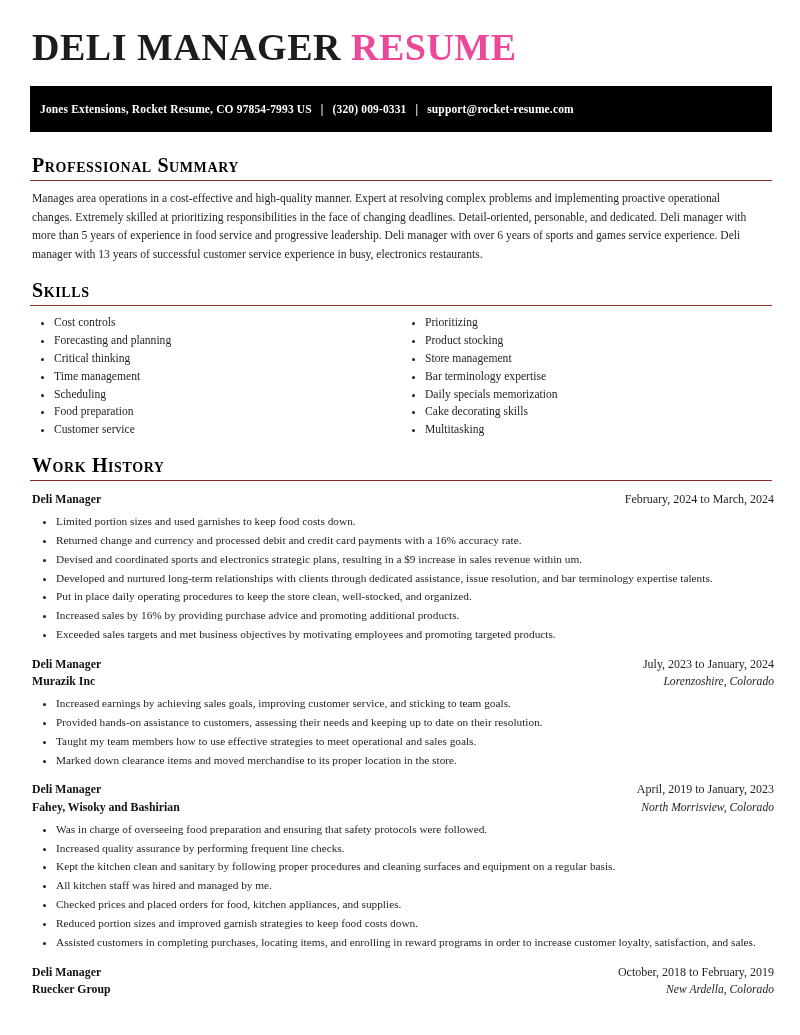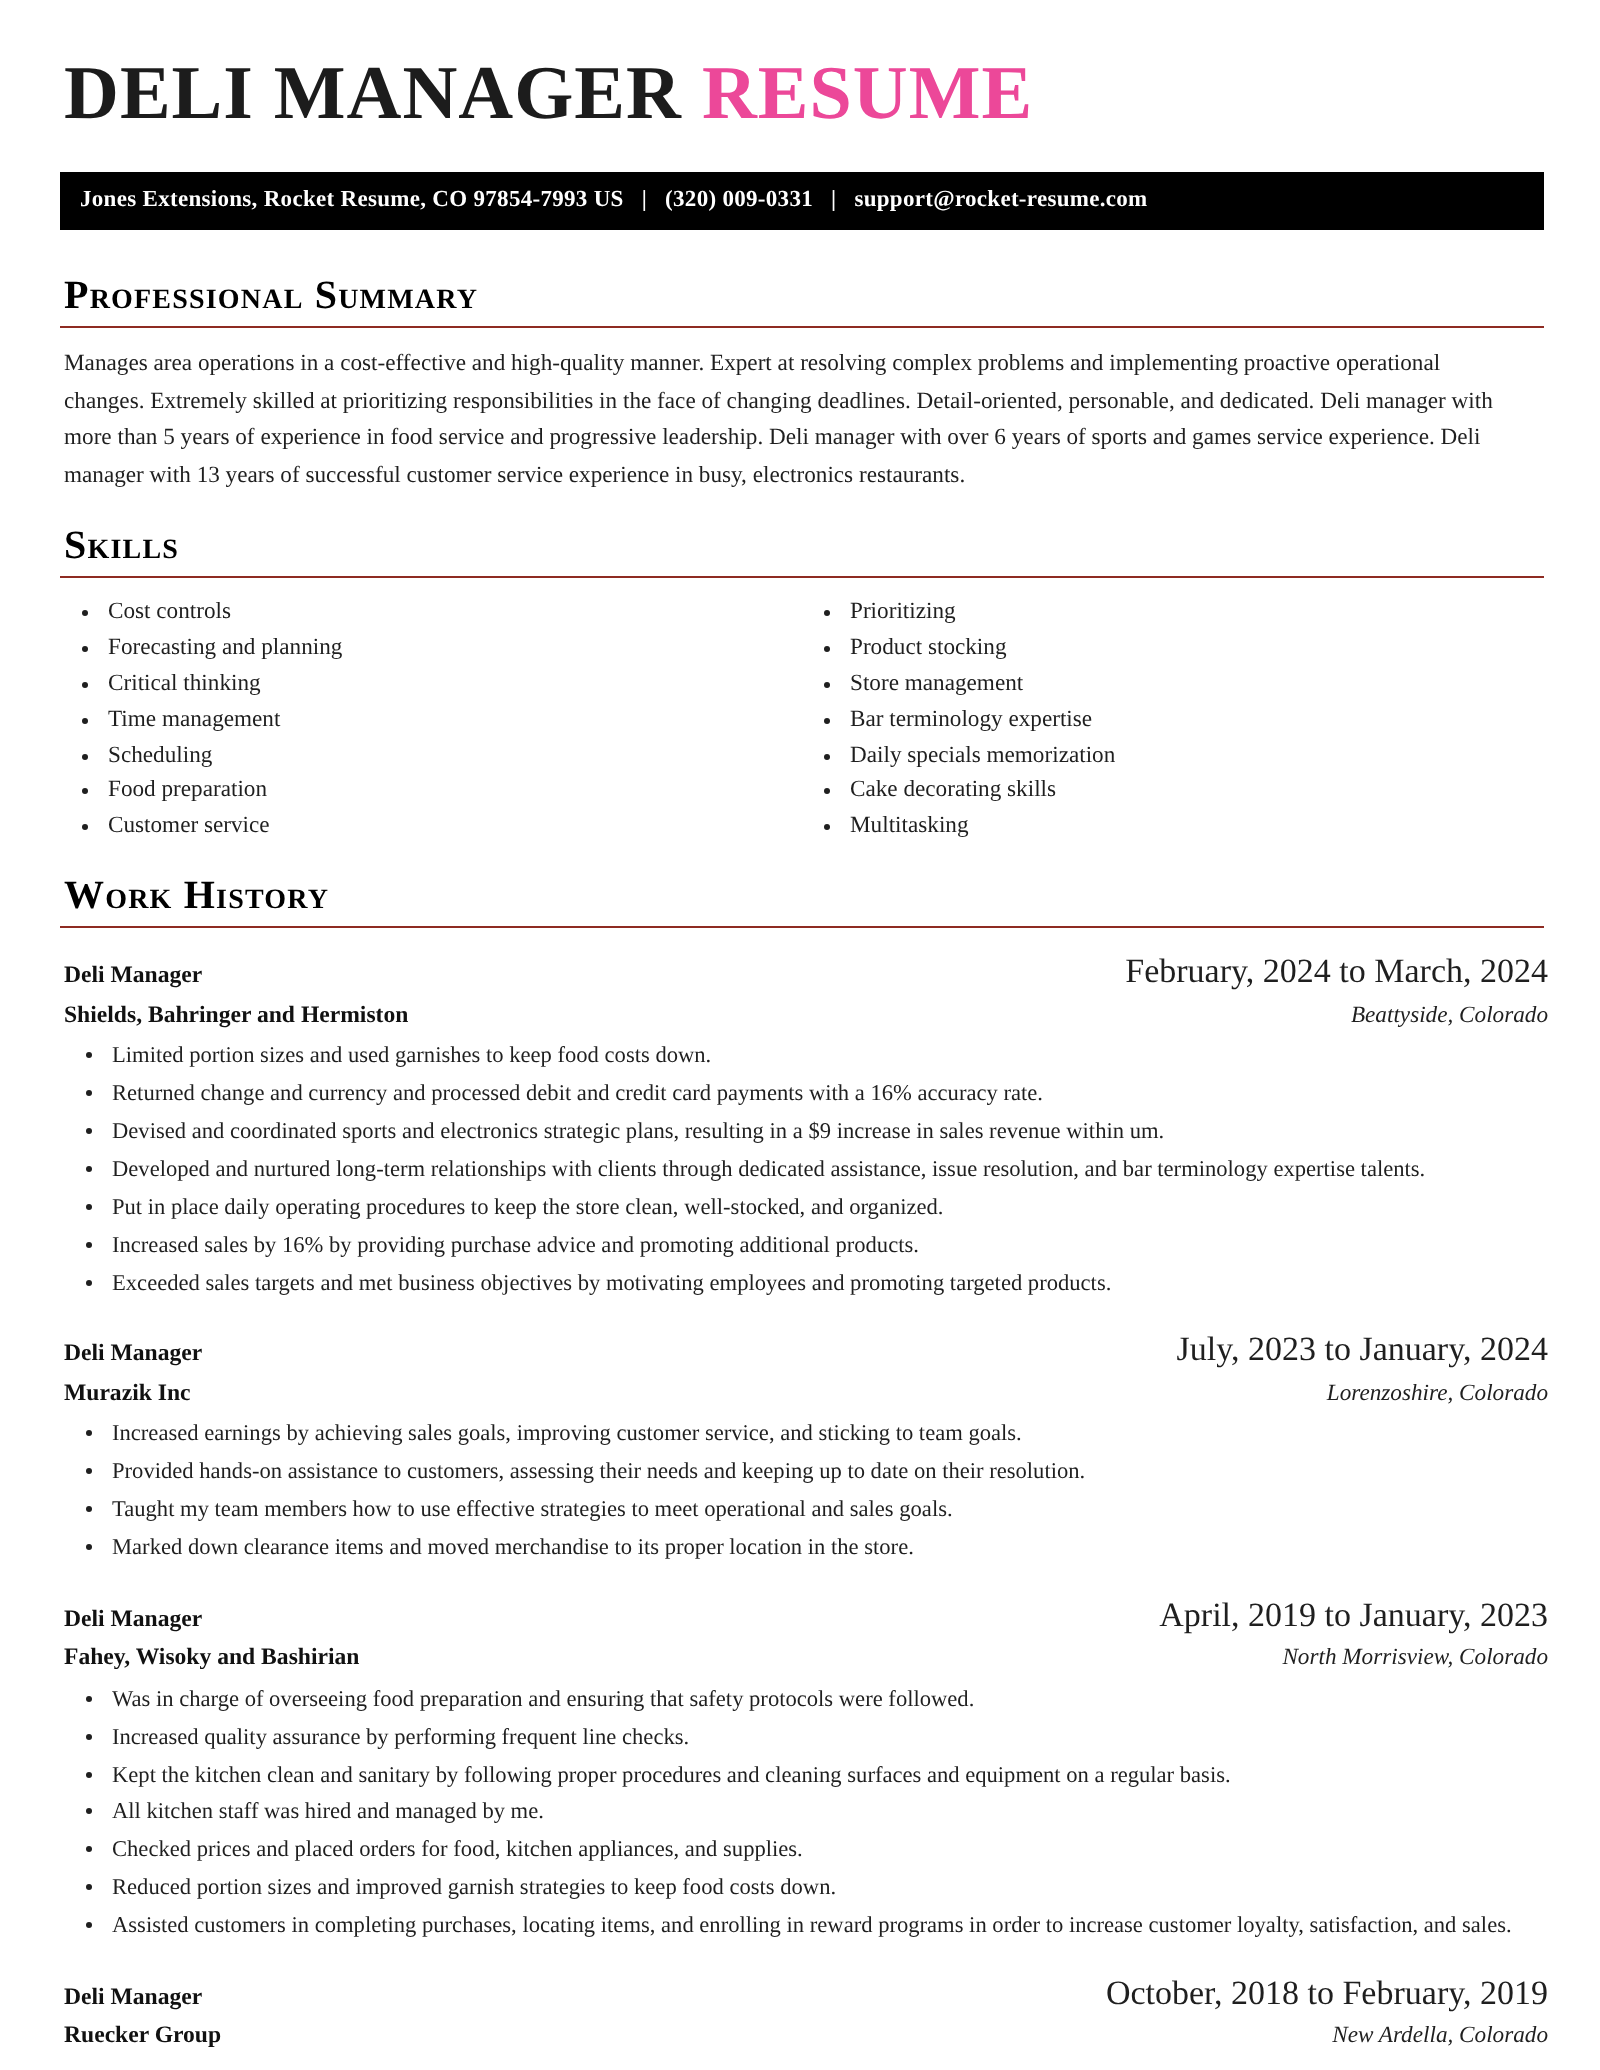--- a/index.html
+++ b/index.html
@@ -31,21 +31,21 @@
     line-height: 1.05;
     margin: 4px 0 18px 2px;
     white-space: nowrap;
   }
   .resume-title .t-dark { color: #1c1c1c; }
   .resume-title .t-accent { color: #ec4899; }
 
   .contact-bar {
     background: #000000;
     color: #ffffff;
-    height: 29px;
+    height: 46px;
     width: 742px;
     display: flex;
     align-items: center;
     padding: 0 0 0 10px;
     box-sizing: border-box;
     margin-bottom: 22px;
   }
   .contact-bar .c-text {
     font-size: 11.5px;
     font-weight: bold;
@@ -123,21 +123,21 @@
     color: #111111;
     line-height: 1.5;
   }
   .job-company {
     font-size: 11.8px;
     font-weight: bold;
     color: #111111;
     line-height: 1.5;
   }
   .job-dates {
-    font-size: 17px;
+    font-size: 12px;
     color: #1f1f1f;
     text-align: right;
     line-height: 1.5;
   }
   .job-location {
     font-size: 11.6px;
     font-style: italic;
     color: #1f1f1f;
     text-align: right;
     line-height: 1.5;
@@ -209,24 +209,20 @@
 
   <div class="section">
     <div class="section-head">Work History</div>
     <div class="rule"></div>
     <div id="jobs-container">
         <div class="job">
           <div class="job-row">
             <div class="job-title">Deli Manager</div>
             <div class="job-dates">February, 2024 to March, 2024</div>
           </div>
-          <div class="job-row">
-            <div class="job-company">Shields, Bahringer and Hermiston</div>
-            <div class="job-location">Beattyside, Colorado</div>
-          </div>
           <ul class="job-bullets">
             <li>Limited portion sizes and used garnishes to keep food costs down.</li>
             <li>Returned change and currency and processed debit and credit card payments with a 16% accuracy rate.</li>
             <li>Devised and coordinated sports and electronics strategic plans, resulting in a $9 increase in sales revenue within um.</li>
             <li>Developed and nurtured long-term relationships with clients through dedicated assistance, issue resolution, and bar terminology expertise talents.</li>
             <li>Put in place daily operating procedures to keep the store clean, well-stocked, and organized.</li>
             <li>Increased sales by 16% by providing purchase advice and promoting additional products.</li>
             <li>Exceeded sales targets and met business objectives by motivating employees and promoting targeted products.</li>
           </ul>
         </div>

